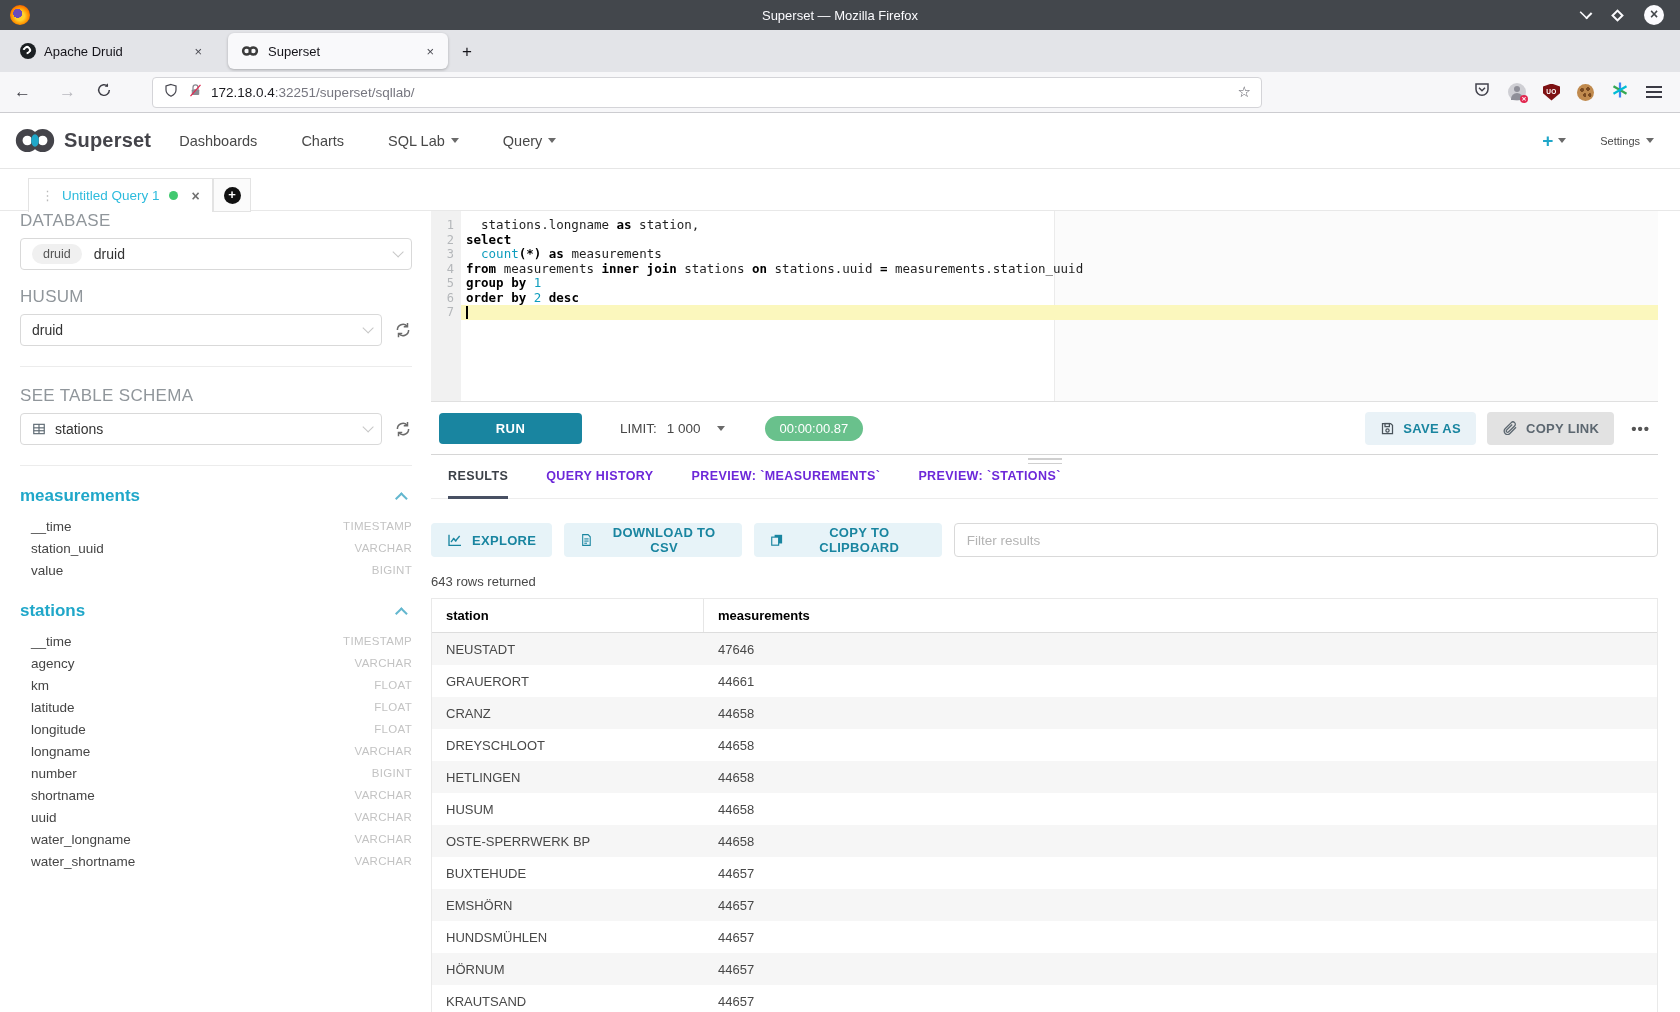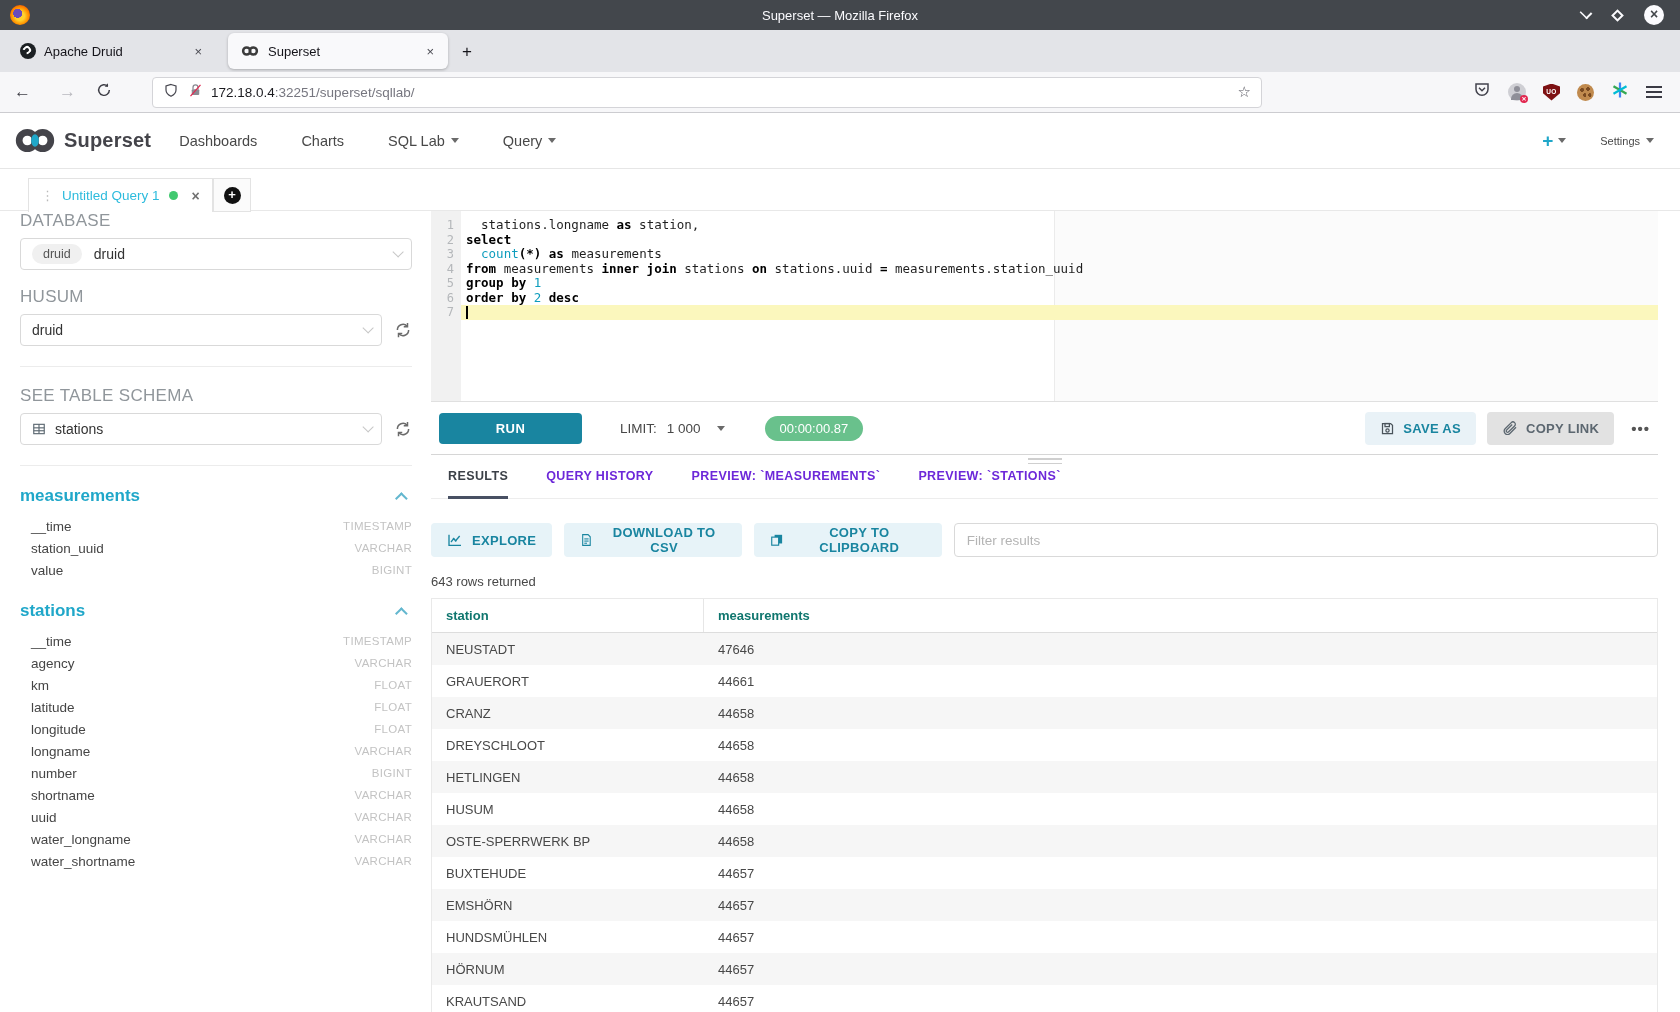--- a/index.html
+++ b/index.html
@@ -132,21 +132,21 @@
   .south-tabs { display:flex; gap:38px; padding-left:17px; margin-top:3px; border-bottom:1px solid #ededed; }
   .s-tab { font-size:12.5px; font-weight:bold; color:#6d28d9; letter-spacing:.4px; padding-bottom:13px; border-bottom:3px solid transparent; margin-bottom:-1px; }
   .s-tab.active { border-bottom-color:#485063; color:#3c4148; }
   .action-row { display:flex; align-items:flex-start; margin-top:24px; }
   .act-btn { display:flex; align-items:center; gap:9px; background:#e7f3f8; border:none; border-radius:4px; height:34px; padding:0 16px; color:#1985a0; font-weight:bold; font-size:13px; letter-spacing:.3px; margin-right:12px; font-family:"Liberation Sans",sans-serif; }
   .filter-input { margin-left:auto; width:758px; height:34px; border:1px solid #d9d9d9; border-radius:4px; padding:0 12px; font-size:13.5px; color:#333; font-family:"Liberation Sans",sans-serif; }
   .filter-input::placeholder { color:#b4b4b4; }
   .rows-returned { margin-top:17px; font-size:13px; color:#484848; }
   .res-table { margin-top:9px; border:1px solid #e9e9e9; border-bottom:none; }
   .res-hrow { display:flex; height:34px; border-bottom:1px solid #ddd; background:#fff; }
-  .res-hcell { font-size:13px; font-weight:bold; color:#0f766e; display:flex; align-items:center; padding-left:14px; }
+  .res-hcell { font-size:13px; font-weight:bold; color:#000000; display:flex; align-items:center; padding-left:14px; }
   .res-hcell:first-child { width:272px; border-right:1px solid #e6e6e6; }
   .res-row { display:flex; height:32px; }
   .res-row:nth-child(odd) { background:#f6f6f6; }
   .res-cell { font-size:13px; color:#484848; display:flex; align-items:center; padding-left:14px; }
   .res-cell:first-child { width:272px; }
 </style>
 </head>
 <body>
 
 <div id="app">

